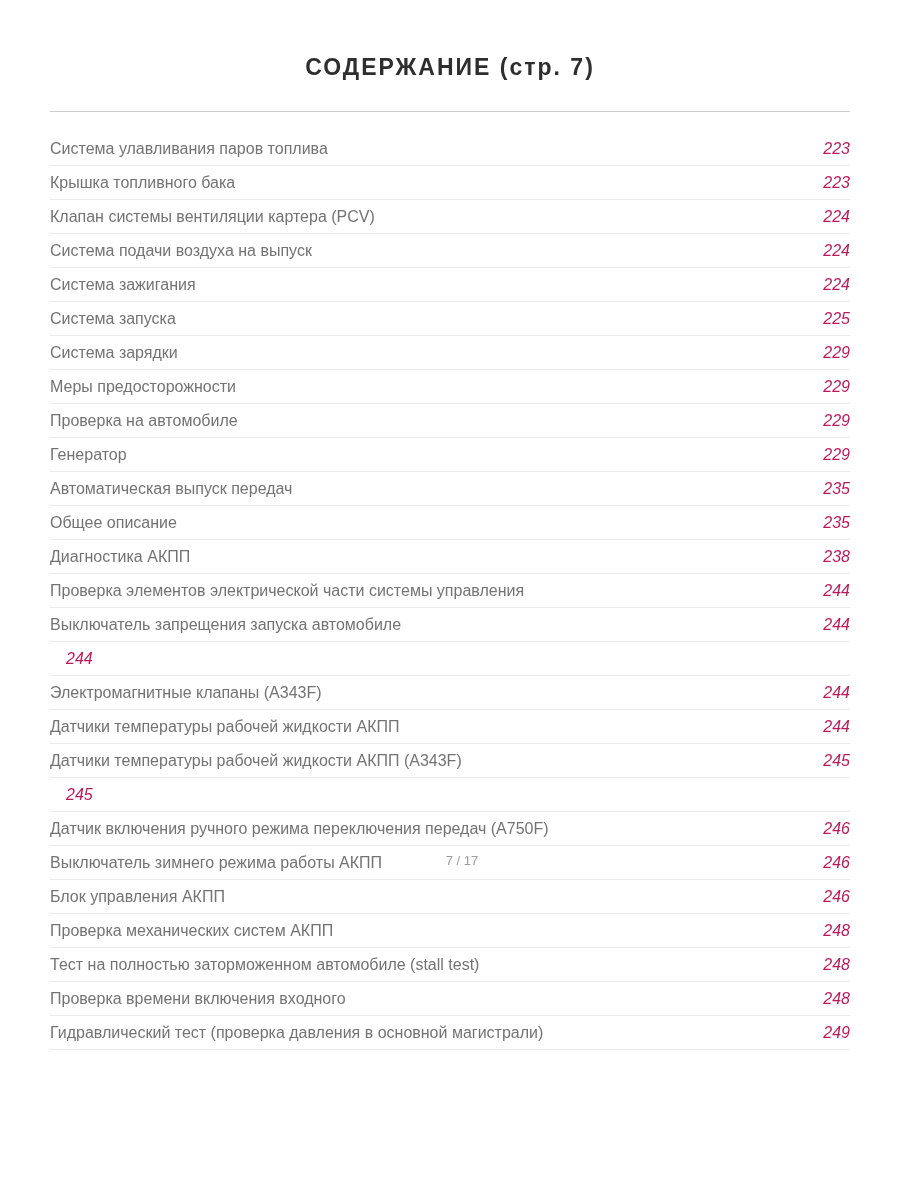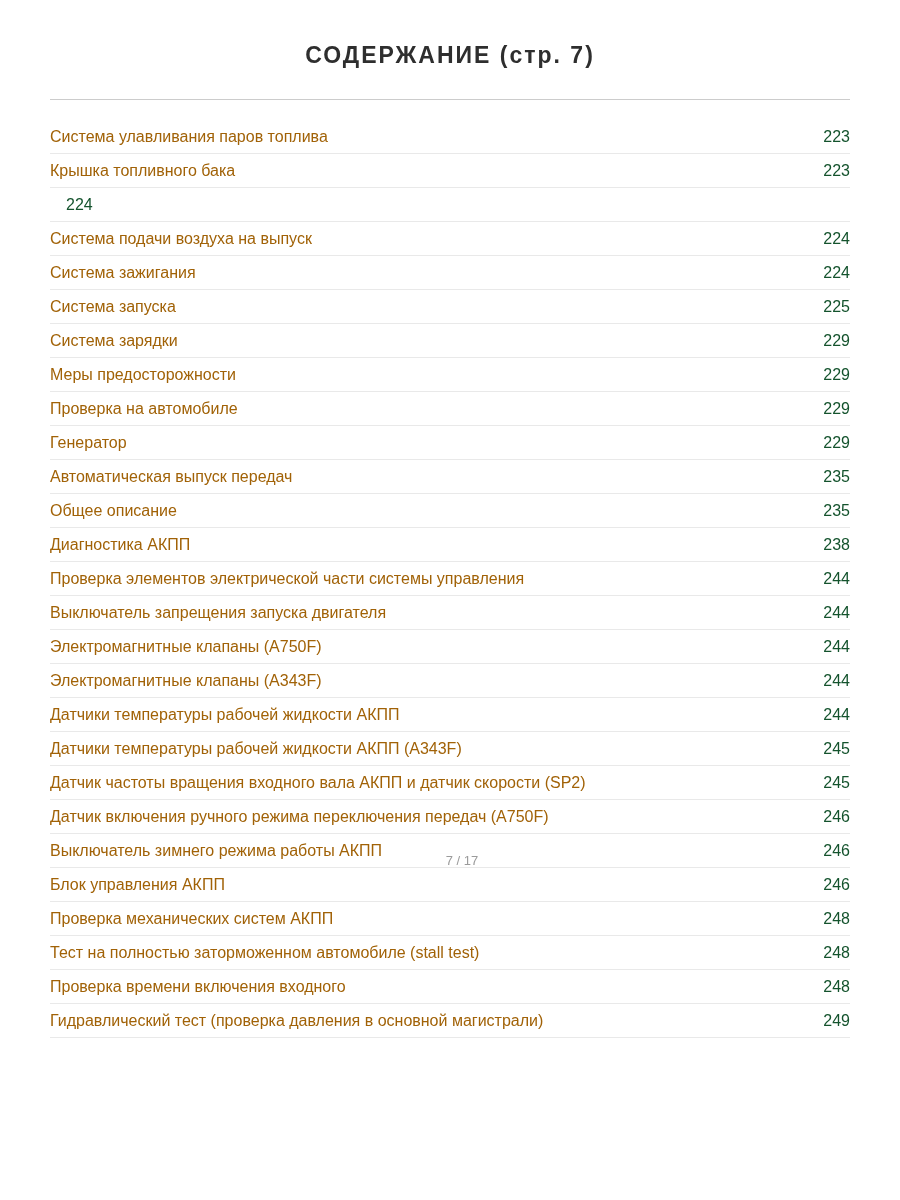--- a/index.html
+++ b/index.html
@@ -7,21 +7,21 @@
   body {
     width: 900px;
     height: 1200px;
     font-family: "Liberation Sans", sans-serif;
     color: #333333;
   }
   .page {
     position: relative;
     width: 900px;
     height: 904px;
-    padding: 0 50px;
+    padding: 12px 50px;
     background: #ffffff;
   }
   .page-title {
     padding-top: 42px;
     text-align: center;
     font-size: 23px;
     font-weight: bold;
     letter-spacing: 2px;
     color: #2e2e2e;
   }
@@ -33,22 +33,22 @@
   .toc-list { margin-top: 20px; }
   .toc-row {
     display: flex;
     justify-content: space-between;
     align-items: center;
     height: 34px;
     border-bottom: 1px solid #e9e9e9;
     font-size: 16px;
     cursor: pointer;
   }
-  .toc-row .entry-title { color: #a16207; }
-  .toc-row .entry-page  { color: #14532d; padding-left: 16px; white-space: nowrap; }
+  .toc-row .entry-title { color: #737373; }
+  .toc-row .entry-page  { color: #be185d; padding-left: 16px; white-space: nowrap; font-style: italic; }
   .page-footer {
     position: absolute;
     left: 12px;
     bottom: 36px;
     width: 100%;
     text-align: center;
     font-size: 13px;
     color: #9b9b9b;
   }
 </style>
@@ -65,20 +65,21 @@
 
     <div class="toc-row">
       <span class="entry-title">Система улавливания паров топлива</span>
       <span class="entry-page">223</span>
     </div>
     <div class="toc-row">
       <span class="entry-title">Крышка топливного бака</span>
       <span class="entry-page">223</span>
     </div>
     <div class="toc-row">
+      <span class="entry-title">Клапан системы вентиляции картера (PCV)</span>
       <span class="entry-page">224</span>
     </div>
     <div class="toc-row">
       <span class="entry-title">Система подачи воздуха на выпуск</span>
       <span class="entry-page">224</span>
     </div>
     <div class="toc-row">
       <span class="entry-title">Система зажигания</span>
       <span class="entry-page">224</span>
     </div>
@@ -112,41 +113,39 @@
     </div>
     <div class="toc-row">
       <span class="entry-title">Диагностика АКПП</span>
       <span class="entry-page">238</span>
     </div>
     <div class="toc-row">
       <span class="entry-title">Проверка элементов электрической части системы управления</span>
       <span class="entry-page">244</span>
     </div>
     <div class="toc-row">
-      <span class="entry-title">Выключатель запрещения запуска двигателя</span>
+      <span class="entry-title">Выключатель запрещения запуска автомобиле</span>
       <span class="entry-page">244</span>
     </div>
     <div class="toc-row">
-      <span class="entry-title">Электромагнитные клапаны (A750F)</span>
       <span class="entry-page">244</span>
     </div>
     <div class="toc-row">
       <span class="entry-title">Электромагнитные клапаны (A343F)</span>
       <span class="entry-page">244</span>
     </div>
     <div class="toc-row">
       <span class="entry-title">Датчики температуры рабочей жидкости АКПП</span>
       <span class="entry-page">244</span>
     </div>
     <div class="toc-row">
       <span class="entry-title">Датчики температуры рабочей жидкости АКПП (A343F)</span>
       <span class="entry-page">245</span>
     </div>
     <div class="toc-row">
-      <span class="entry-title">Датчик частоты вращения входного вала АКПП и датчик скорости (SP2)</span>
       <span class="entry-page">245</span>
     </div>
     <div class="toc-row">
       <span class="entry-title">Датчик включения ручного режима переключения передач (A750F)</span>
       <span class="entry-page">246</span>
     </div>
     <div class="toc-row">
       <span class="entry-title">Выключатель зимнего режима работы АКПП</span>
       <span class="entry-page">246</span>
     </div>

